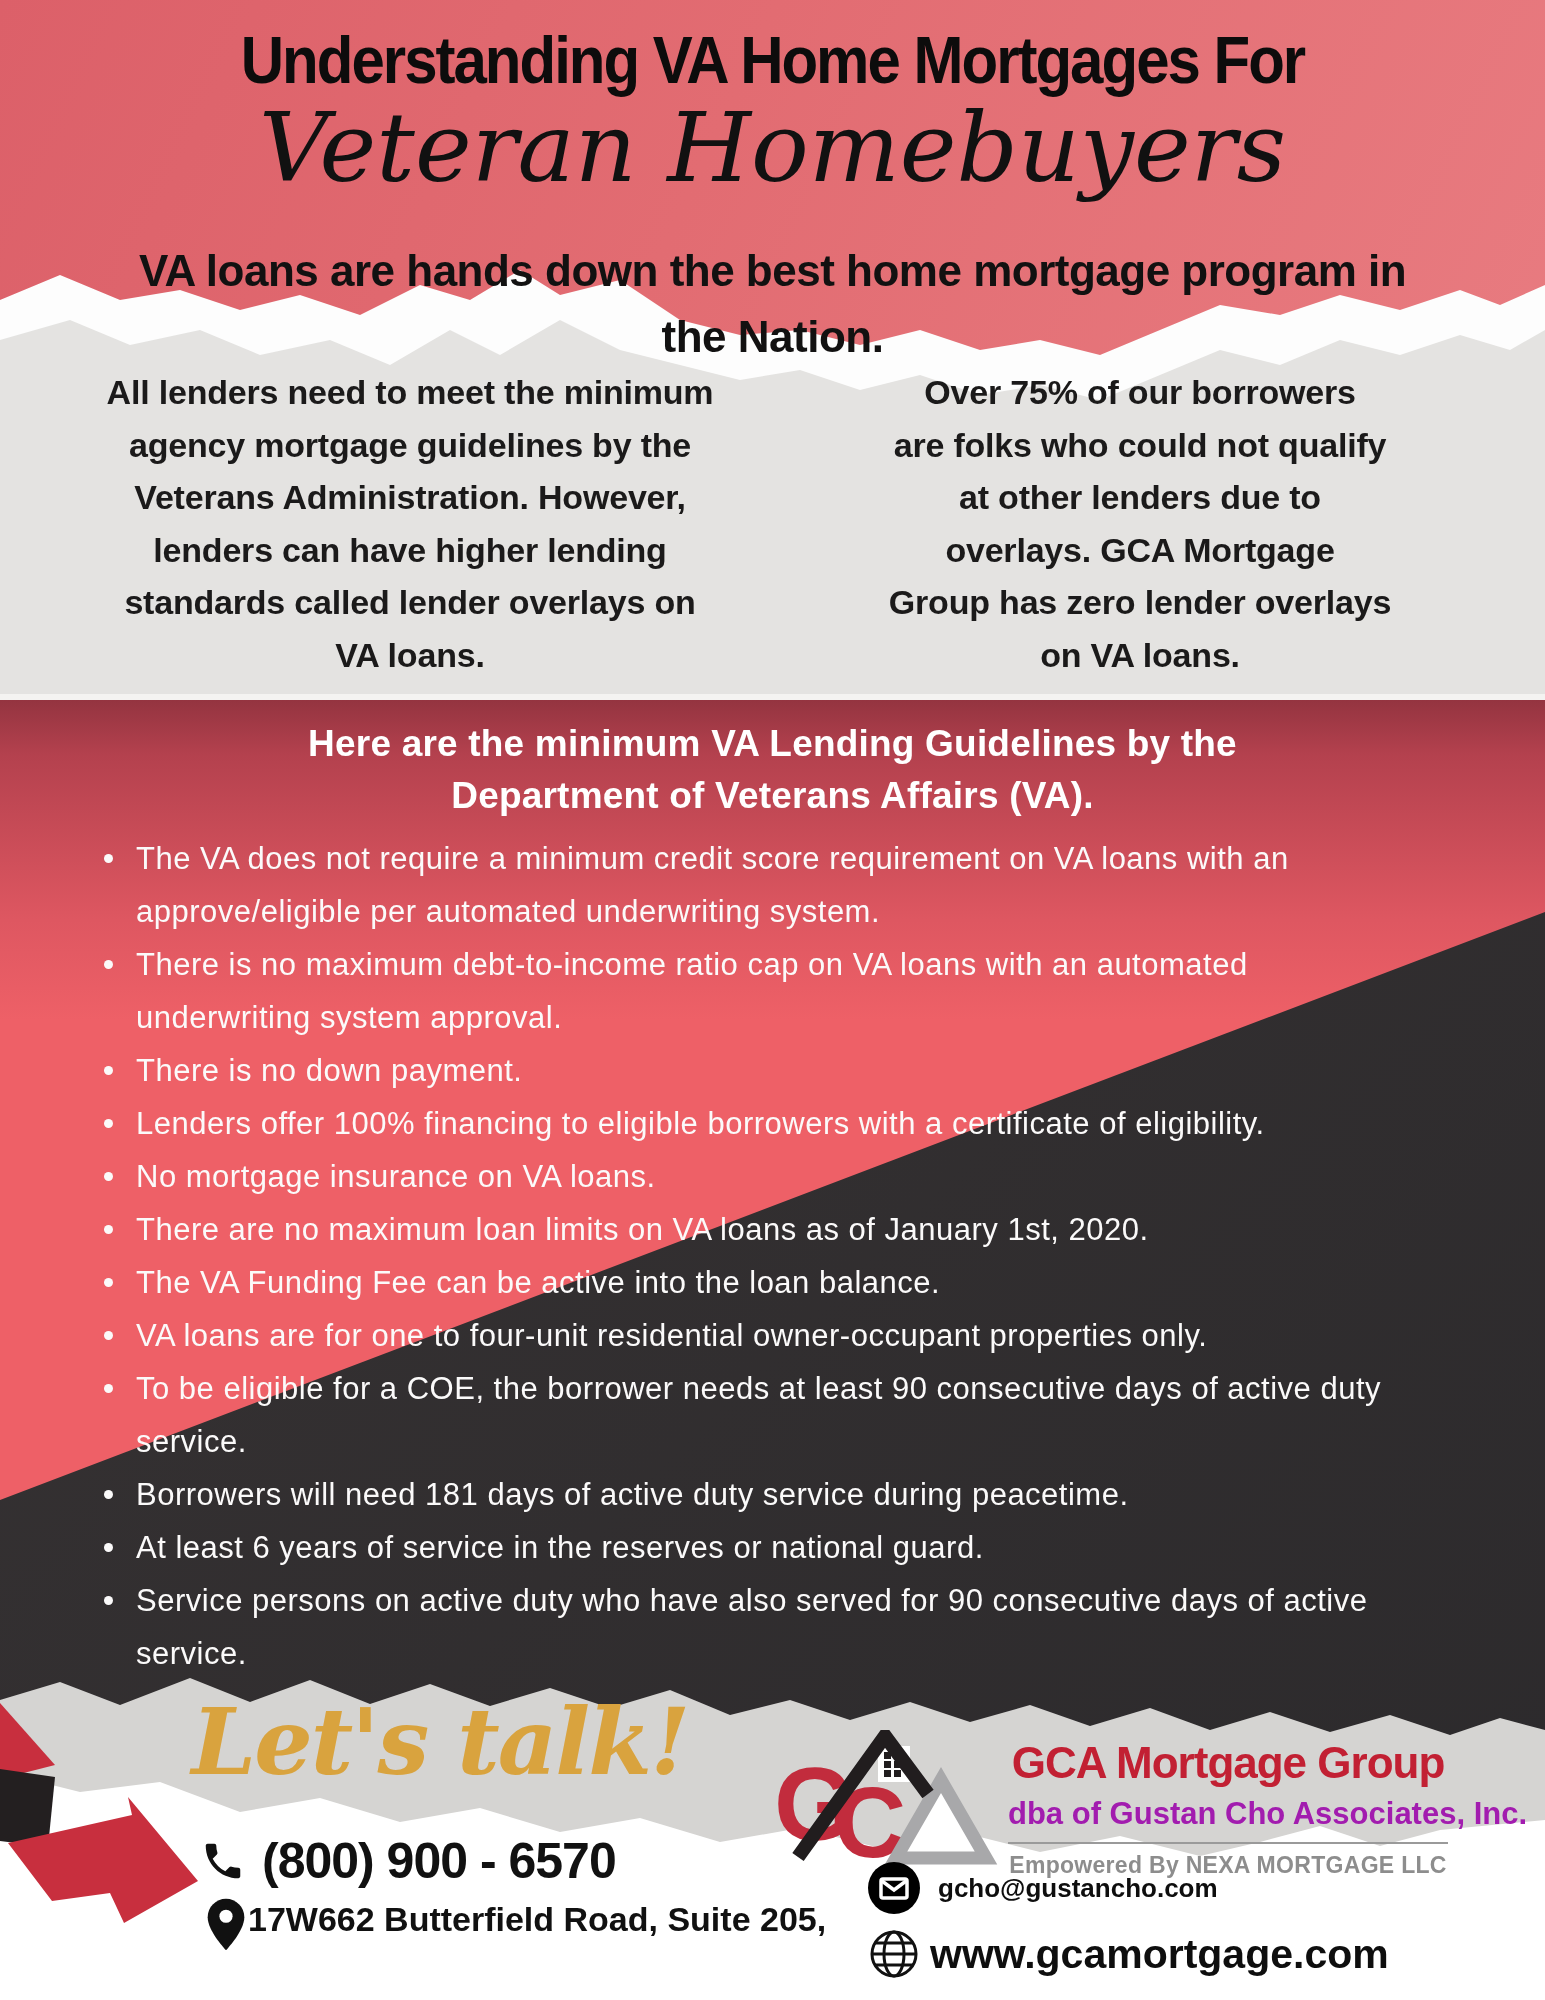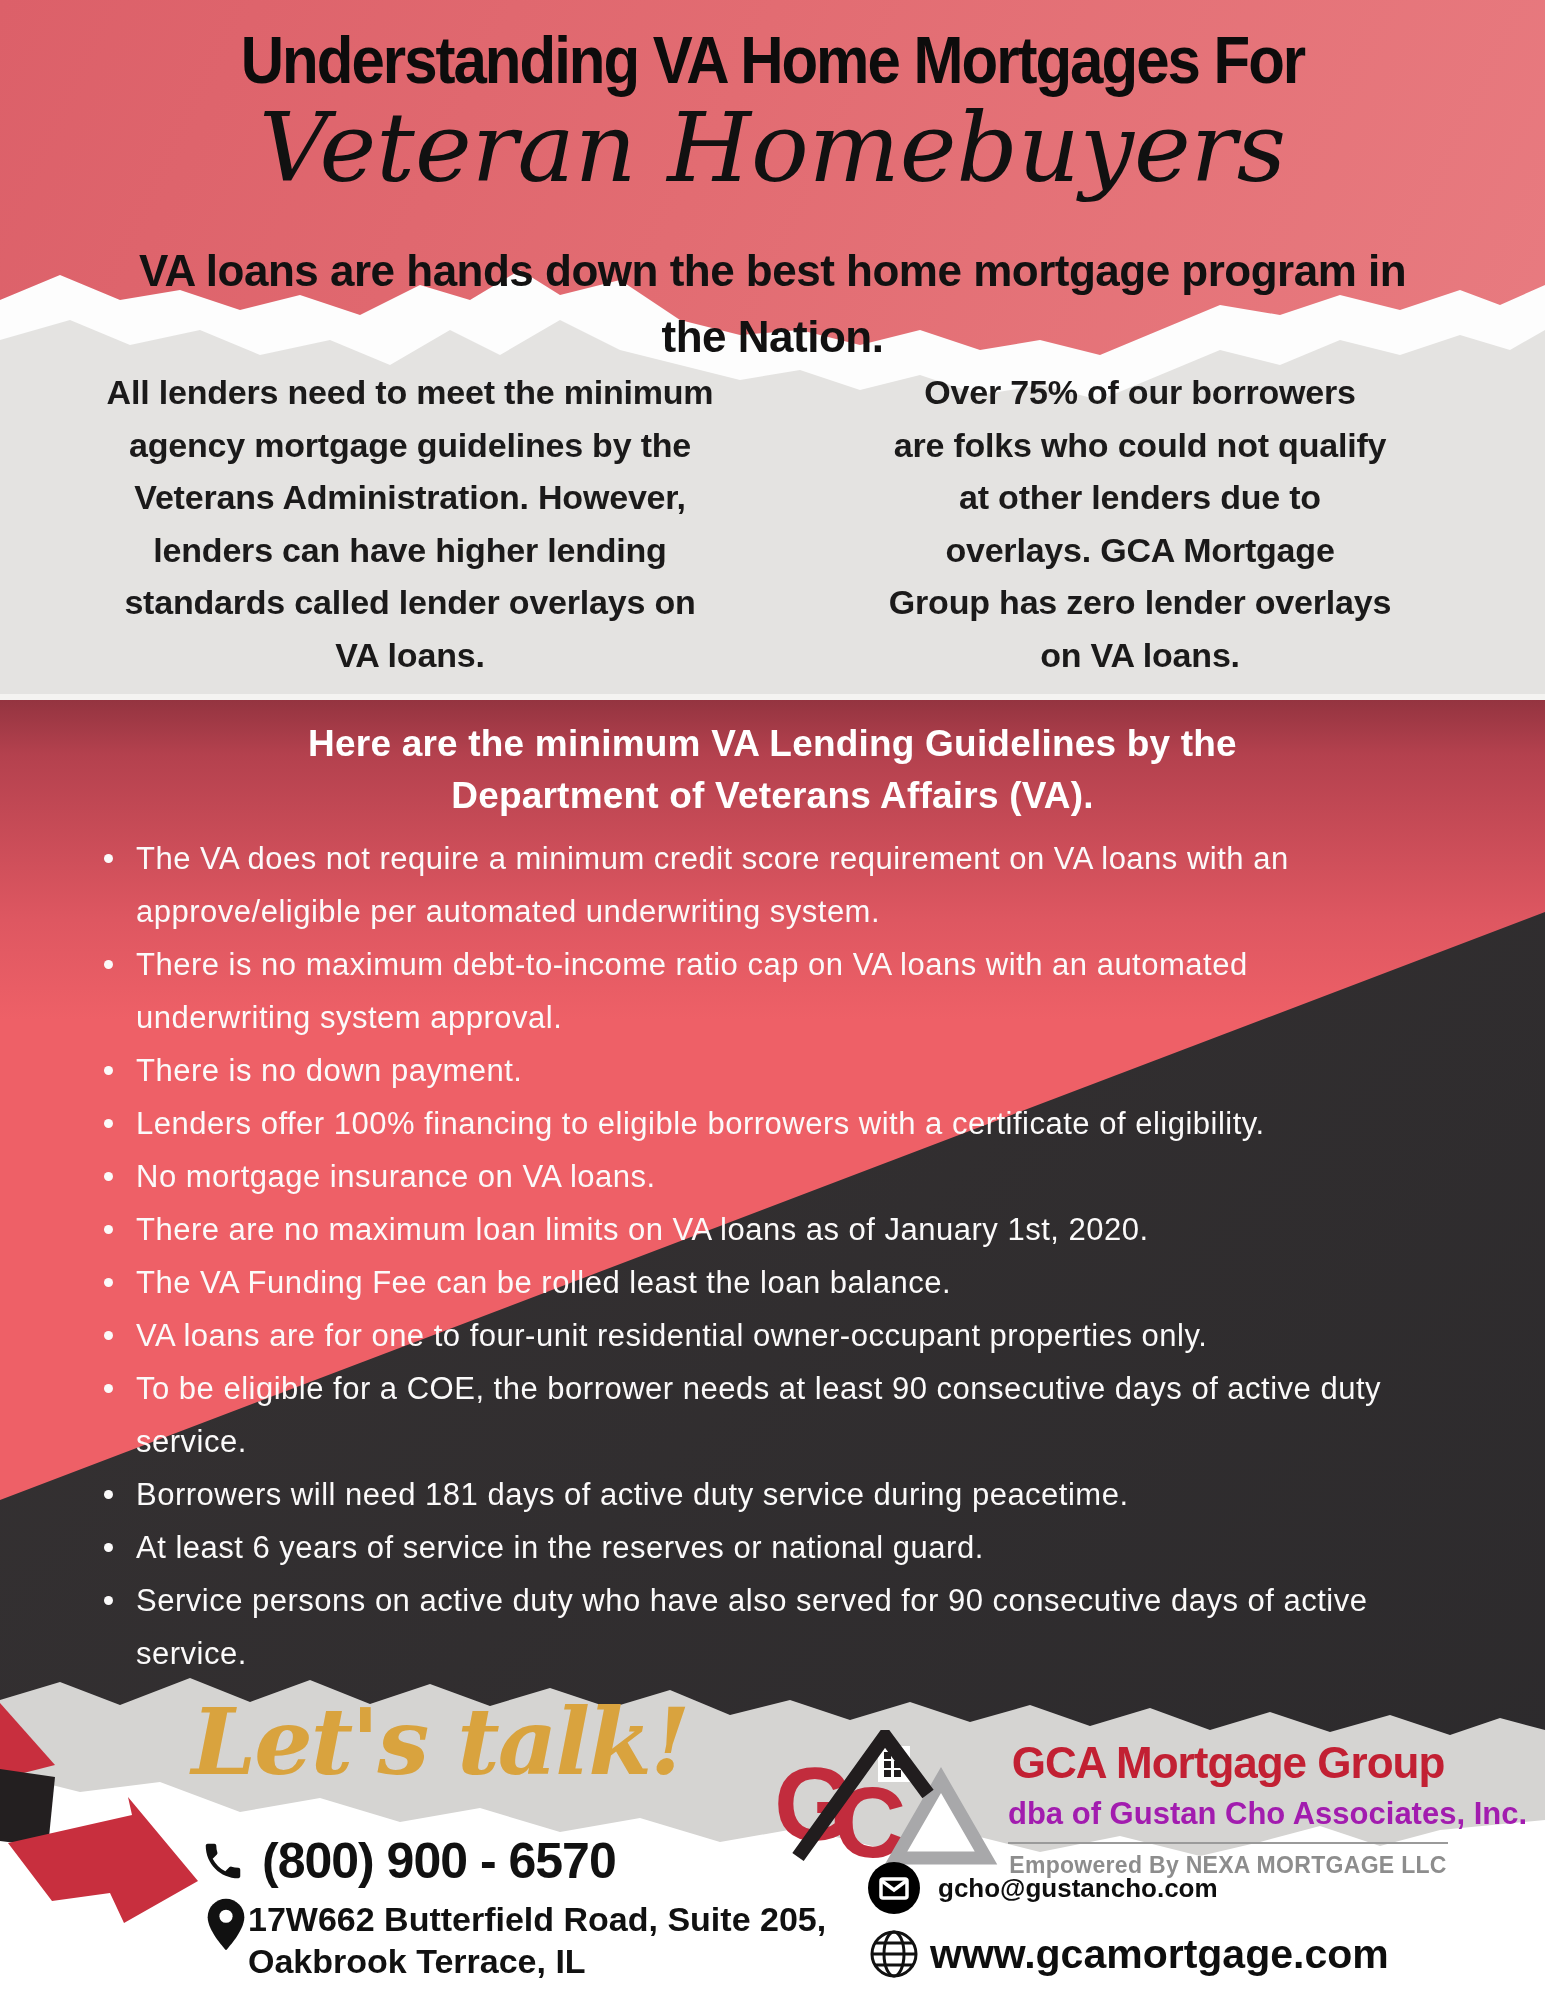--- a/index.html
+++ b/index.html
@@ -101,21 +101,21 @@
         <div>Here are the minimum VA Lending Guidelines by the</div>
         <div>Department of Veterans Affairs (VA).</div>
       </div>
     <div class="bullets">
         <div class="bullet">The VA does not require a minimum credit score requirement on VA loans with an approve/eligible per automated underwriting system.</div>
         <div class="bullet">There is no maximum debt-to-income ratio cap on VA loans with an automated underwriting system approval.</div>
         <div class="bullet">There is no down payment.</div>
         <div class="bullet">Lenders offer 100% financing to eligible borrowers with a certificate of eligibility.</div>
         <div class="bullet">No mortgage insurance on VA loans.</div>
         <div class="bullet">There are no maximum loan limits on VA loans as of January 1st, 2020.</div>
-        <div class="bullet">The VA Funding Fee can be rolled least the loan balance.</div>
+        <div class="bullet">The VA Funding Fee can be active into the loan balance.</div>
         <div class="bullet">VA loans are for one to four-unit residential owner-occupant properties only.</div>
         <div class="bullet">To be eligible for a COE, the borrower needs at least 90 consecutive days of active duty service.</div>
         <div class="bullet">Borrowers will need 181 days of active duty service during peacetime.</div>
         <div class="bullet">At least 6 years of service in the reserves or national guard.</div>
         <div class="bullet">Service persons on active duty who have also served for 90 consecutive days of active service.</div>
       </div>
   </div>
 
   <div class="abs bottom-sec">
     <svg class="tear-svg" width="1545" height="340" viewBox="0 0 1545 340">
@@ -138,21 +138,20 @@
       <span class="phone-num">(800) 900 - 6570</span>
     </div>
 
     <div class="addr-row">
       <svg width="44" height="64" viewBox="0 0 24 34">
         <path fill="#111" d="M12 0C6.5 0 2 4.5 2 10c0 7.5 10 18 10 18s10-10.5 10-18C22 4.5 17.5 0 12 0z"></path>
         <circle cx="12" cy="9.5" r="3.6" fill="#fff"></circle>
       </svg>
       <div class="addr-txt">
           <div>17W662 Butterfield Road, Suite 205,</div>
-          <div>Oakbrook Terrace, IL</div>
         </div>
     </div>
 
     <svg class="logo-svg" width="235" height="135" viewBox="0 0 235 135">
       <text x="-4" y="110" font-family="Liberation Sans, sans-serif" font-size="104" font-weight="900" fill="#c22c3d">G</text>
       <text x="56" y="127" font-family="Liberation Sans, sans-serif" font-size="100" font-weight="900" fill="#c22c3d">C</text>
       <path d="M118,128 L163,50 L208,128 Z" fill="#ffffff" stroke="#a8a8aa" stroke-width="13"></path>
       <rect x="100" y="16" width="32" height="36" fill="#ffffff"></rect>
       <g fill="#211d1e">
         <rect x="106" y="22" width="7" height="7"></rect>

